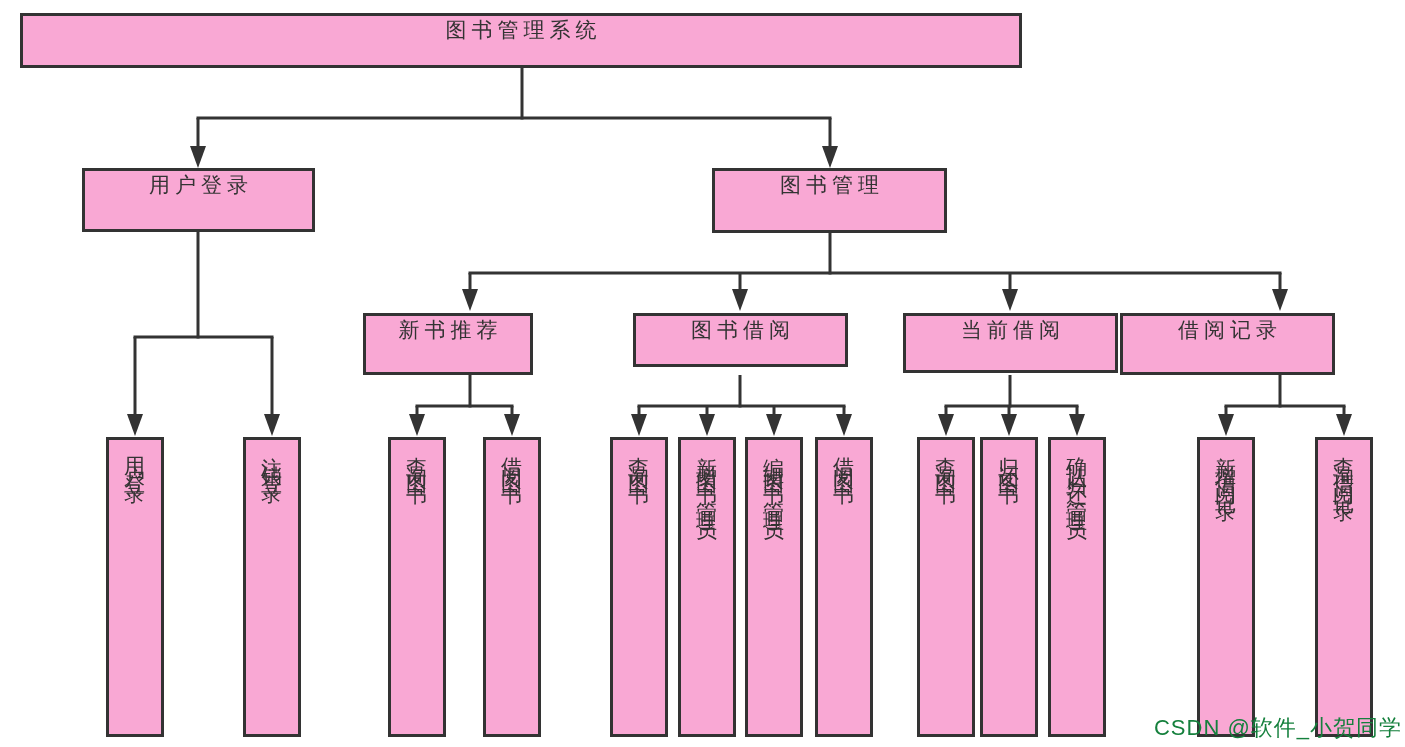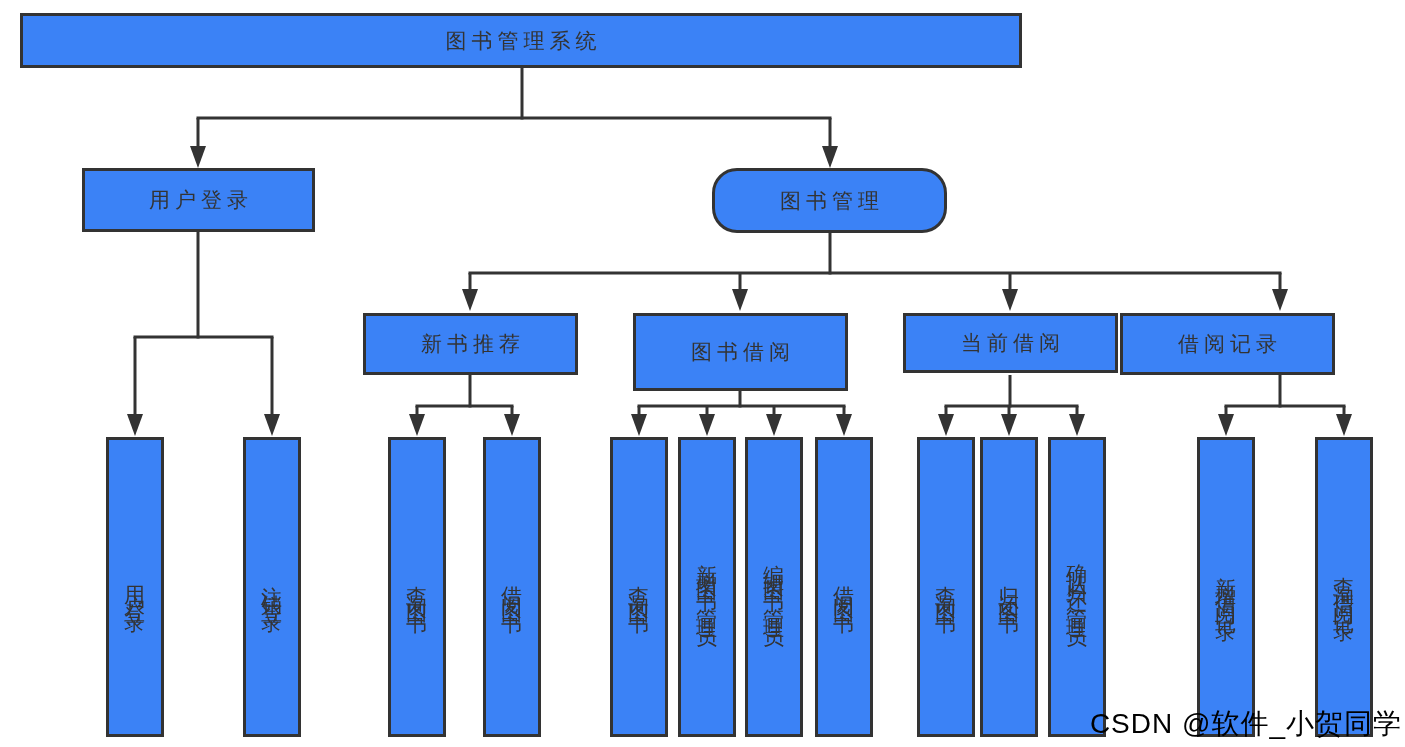--- a/index.html
+++ b/index.html
@@ -14,25 +14,25 @@
   }
   .connector-layer {
     position: absolute;
     left: 0; top: 0;
     width: 1405px; height: 747px;
   }
   .connector-layer line { stroke: #333333; stroke-width: 3; }
   .connector-layer polygon { fill: #333333; stroke: none; }
   .node {
     position: absolute;
-    background: #3b82f6;
+    background: #f9a8d4;
     border: 3px solid #333333;
     box-sizing: border-box;
     display: flex;
-    align-items: center;
+    align-items: flex-start;
     justify-content: center;
     font-size: 21px;
     letter-spacing: 5px;
     white-space: nowrap;
   }
   .node.hnode span { text-indent: 5px; }
   .node.vnode {
     width: 58px;
     top: 437px;
     height: 300px;
@@ -42,23 +42,23 @@
     writing-mode: vertical-rl;
     text-orientation: mixed;
     letter-spacing: 9px;
     line-height: 1;
     max-height: 288px;
   }
   .watermark {
     position: absolute;
     right: 3px;
     bottom: 4px;
-    font-size: 28px;
+    font-size: 22px;
     letter-spacing: 1px;
-    color: #000000;
+    color: #15803d;
     z-index: 5;
   }
 </style>
 </head>
 <body>
 
 <div class="canvas">
 
   <svg class="connector-layer" viewBox="0 0 1405 747" xmlns="http://www.w3.org/2000/svg" aria-hidden="true">
 
@@ -136,28 +136,28 @@
     </g>
   </svg>
 
   <div class="node hnode" style="left:20px; top:13px; width:1002px; height:55px;">
     <span>图书管理系统</span>
   </div>
 
   <div class="node hnode" style="left:82px; top:168px; width:233px; height:64px;">
     <span>用户登录</span>
   </div>
-  <div class="node hnode" style="left:712px; top:168px; width:235px; height:65px;border-radius:25px;">
+  <div class="node hnode" style="left:712px; top:168px; width:235px; height:65px;">
     <span>图书管理</span>
   </div>
 
-  <div class="node hnode" style="left:363px; top:313px; width:215px; height:62px;">
+  <div class="node hnode" style="left:363px; top:313px; width:170px; height:62px;">
     <span>新书推荐</span>
   </div>
-  <div class="node hnode" style="left:633px; top:313px; width:215px; height:78px;">
+  <div class="node hnode" style="left:633px; top:313px; width:215px; height:54px;">
     <span>图书借阅</span>
   </div>
   <div class="node hnode" style="left:903px; top:313px; width:215px; height:60px;">
     <span>当前借阅</span>
   </div>
   <div class="node hnode" style="left:1120px; top:313px; width:215px; height:62px;">
     <span>借阅记录</span>
   </div>
 
   <div class="node vnode" style="left:106px;">

